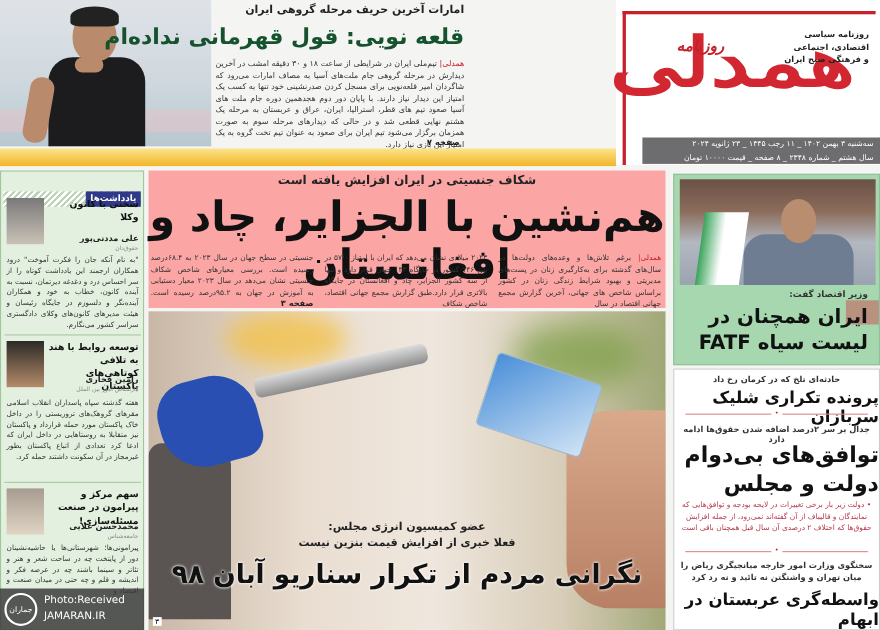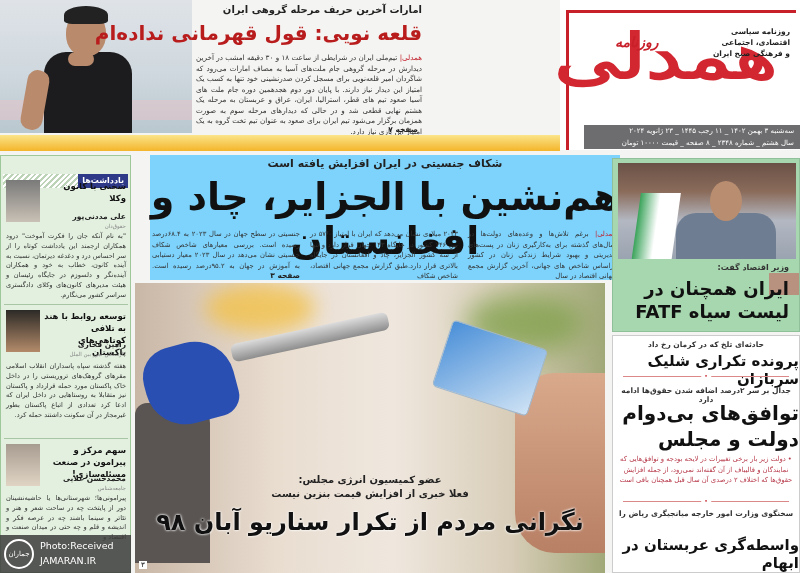--- a/index.html
+++ b/index.html
@@ -8,21 +8,21 @@
 
 #sports-photo{left:0;top:0;width:192px;height:133px;background:linear-gradient(180deg,#dfe3e8 0%,#cfd8de 55%,#b9c7cf 100%);overflow:hidden;direction:ltr}
 #sports-photo .head{position:absolute;left:66px;top:10px;width:40px;height:46px;border-radius:50% 50% 45% 45%;background:#b98a6c}
 #sports-photo .hair{position:absolute;left:64px;top:6px;width:44px;height:18px;border-radius:50% 50% 20% 20%;background:#222}
 #sports-photo .body{position:absolute;left:44px;top:52px;width:88px;height:90px;border-radius:22px 22px 0 0;background:#1c1c1e}
 #sports-photo .arm{position:absolute;left:24px;top:70px;width:22px;height:60px;border-radius:10px;background:#b98a6c;transform:rotate(10deg)}
 #sports-photo .hand{position:absolute;left:68px;top:52px;width:26px;height:14px;border-radius:8px;background:#b98a6c}
 #sports-photo .stripe{position:absolute;left:0;top:100px;width:192px;height:20px;background:#e8c3c8;opacity:.5}
 #sports-article{left:196px;top:4px;width:226px;height:130px;text-align:right}
 .kicker{font-size:10px;color:#222;font-weight:bold}
-.headline-light{font-size:20px;color:#b91c1c;font-weight:bold;margin-top:6px;white-space:nowrap}
+.headline-light{font-size:20px;color:#14532d;font-weight:bold;margin-top:6px;white-space:nowrap}
 .body-text{font-size:7.2px;color:#333;line-height:10.5px;text-align:justify}
 .red-lead{color:#c21f2b;font-weight:normal}
 .page-ref{font-size:7.5px;font-weight:bold;color:#222}
 #orange-band{left:0;top:135px;width:560px;height:16px;background:linear-gradient(180deg,#fbe48a 0%,#f3b52a 100%)}
 #masthead{left:560px;top:0;width:240px;height:150px;background:#fff}
 #masthead .frame{position:absolute;left:6px;top:10px;width:230px;height:140px;border:3px solid #c8202a;border-right:none;border-bottom:none}
 #logo{position:absolute;left:20px;top:20px;font-size:62px;font-weight:bold;color:#d22630;font-family:"DejaVu Serif",serif;transform:scaleX(1.3)}
 #logo-small{position:absolute;left:55px;top:34px;font-size:14px;color:#c8202a;font-style:italic;font-weight:bold}
 #tagline{position:absolute;right:10px;top:26px;font-size:7.5px;font-weight:bold;line-height:11px;color:#222;text-align:right;width:80px}
 #date-strip{position:absolute;left:24px;top:125px;width:216px;height:24px;background:#6d6d6f;color:#fff;font-size:7px;line-height:12px;text-align:right;padding-right:6px}
@@ -37,21 +37,21 @@
 .note .pic.beige{background:linear-gradient(180deg,#a79c90,#e0d4c4)}
 .note .title{position:absolute;right:2px;top:4px;width:82px;font-size:8.5px;font-weight:bold;color:#111;text-align:right;line-height:12px}
 .note .author{position:absolute;right:2px;font-size:7.5px;font-weight:bold;color:#222;text-align:center}
 .note .role{position:absolute;right:2px;font-size:5.5px;color:#888;text-align:right}
 .note .text{position:absolute;right:2px;width:120px;font-size:6.6px;line-height:9.8px;color:#333;text-align:justify}
 .note-divider{position:absolute;left:3px;width:124px;height:1px;background:#a9c6a4}
 #watermark{left:0;top:535px;width:131px;height:38px;background:rgba(60,60,60,.85);color:#fff}
 #watermark .circle{position:absolute;left:4px;top:4px;width:30px;height:30px;border:2px solid #fff;border-radius:50%;font-size:7px;line-height:26px;text-align:center}
 #watermark .t{position:absolute;left:40px;font-size:9.5px;direction:ltr;text-align:left}
 
-#main-story{left:150px;top:155px;width:470px;height:125px;background:#7dd3fc}
+#main-story{left:135px;top:155px;width:470px;height:125px;background:#fca5a5}
 #main-kicker{position:absolute;left:0;right:0;top:2px;text-align:center;font-size:11px;font-weight:bold;color:#222}
 #main-headline{position:absolute;left:0;right:0;top:20px;text-align:center;font-size:38px;font-weight:900;color:#111;letter-spacing:-1px}
 .main-col{position:absolute;top:74px;width:148px;font-size:6.8px;line-height:10.5px;color:#333;text-align:justify}
 #hero{left:135px;top:283px;width:470px;height:290px;overflow:hidden;background:linear-gradient(90deg,#c9b7a6 0%,#e9ddd0 30%,#efe7de 55%,#d8cdb8 80%,#a1a878 100%)}
 #hero .blur1{position:absolute;left:70px;top:0;width:110px;height:50px;background:#f2c14a;border-radius:50%;filter:blur(10px);opacity:.8}
 #hero .blur2{position:absolute;right:20px;top:10px;width:120px;height:60px;background:#7fa04a;border-radius:50%;filter:blur(14px);opacity:.8}
 #nozzle-handle{position:absolute;left:10px;top:60px;width:90px;height:80px;background:#2a4fb3;border-radius:30px 40px 20px 40px;transform:rotate(-15deg)}
 #nozzle-pipe{position:absolute;left:95px;top:45px;width:160px;height:18px;background:linear-gradient(180deg,#dcdcdc,#8d8d8d);border-radius:6px;transform:rotate(-12deg)}
 #nozzle-grip{position:absolute;left:0;top:120px;width:75px;height:160px;background:#5a5552;border-radius:12px 20px 0 0}
 #fuel-card{position:absolute;left:305px;top:50px;width:100px;height:70px;background:linear-gradient(135deg,#4a8fd8,#cfe3f5);border-radius:5px;transform:rotate(18deg);border:1px solid #9fb8cf}
@@ -206,15 +206,16 @@
   <div class="rh" style="top:64px;font-size:20px;line-height:26px">
     <div>توافق‌های بی‌دوام</div>
     <div>دولت و مجلس</div>
   </div>
   <div id="pink-note">• دولت زیر بار برخی تغییرات در لایحه بودجه و توافق‌هایی که نمایندگان و قالیباف از آن گفته‌اند نمی‌رود، از جمله افزایش حقوق‌ها که اختلاف ۲ درصدی آن سال قبل همچنان باقی است</div>
   <div class="rsep" style="top:165px">
       <span>•</span>
     </div>
   <div class="rk" style="top:172px;font-size:7.5px;line-height:11px">
     <div>سخنگوی وزارت امور خارجه میانجیگری ریاض را</div>
+    <div>میان تهران و واشنگتن نه تائید و نه رد کرد</div>
   </div>
   <div class="rh" style="top:200px;font-size:15px">واسطه‌گری عربستان در ابهام</div>
 </div>
 
 </body></html>

